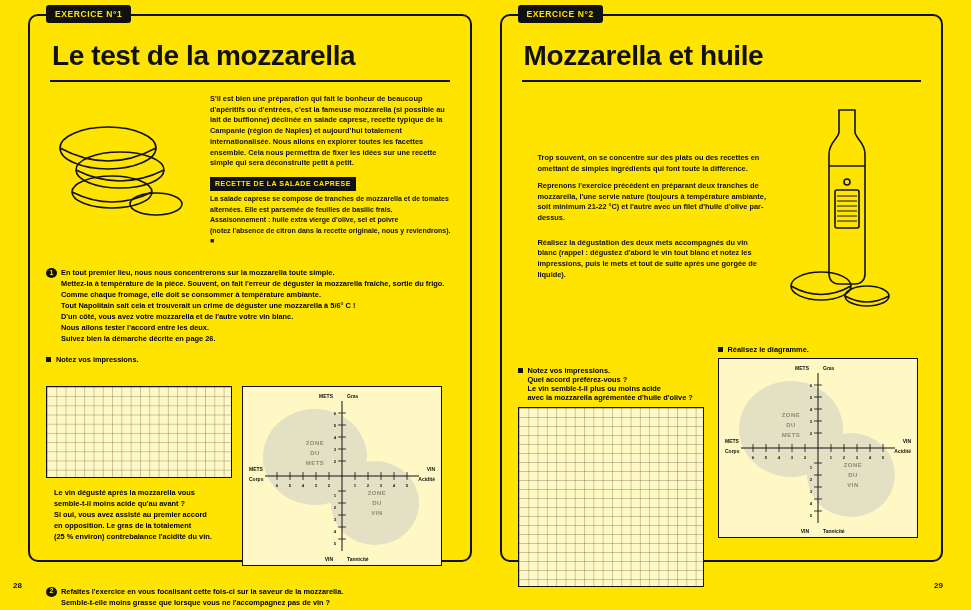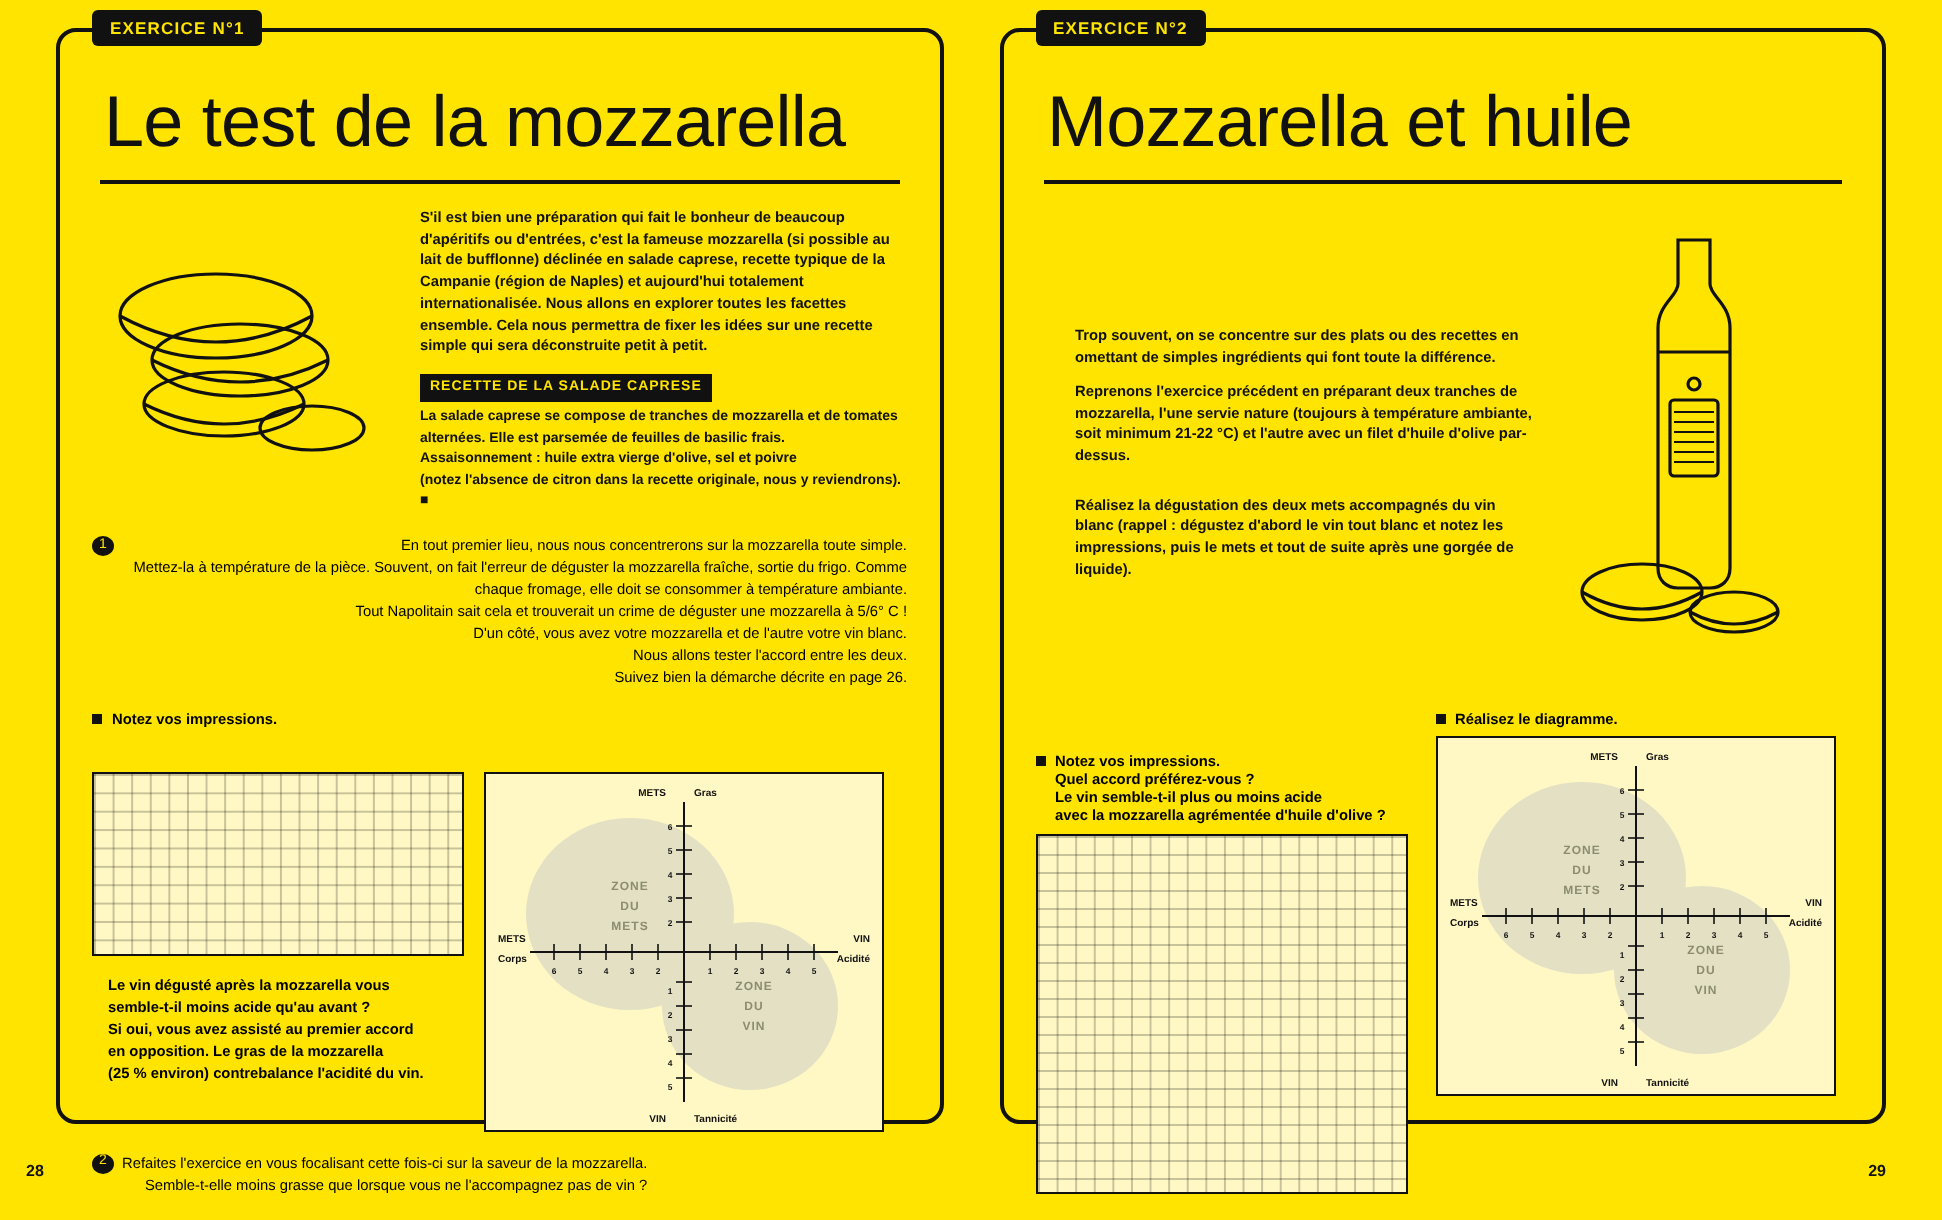--- a/index.html
+++ b/index.html
@@ -29,41 +29,41 @@
     position:absolute;
     top:-11px; left:16px;
     background:#111; color:#FFE400;
     font-size:8.5px; font-weight:bold; letter-spacing:0.6px;
     padding:4px 9px 4px 9px;
     border-radius:3px;
     text-align:center;
   }
 
   h1.title {
-    font-size:36px;
-    font-weight:normal;
+    font-size:28px;
+    font-weight:bold;
     margin:14px 0 0 6px;
     letter-spacing:-0.4px;
     color:#111;
   }
   .title-rule { border:none; border-top:2px solid #111; margin:8px 4px 0 4px; }
 
   .intro-row { display:flex; margin-top:12px; }
   .mozz-art { width:160px; flex:0 0 160px; padding-top:18px; }
   .intro-text { flex:1; font-size:7.4px; line-height:1.45; font-weight:bold; color:#111; padding-left:4px; }
   .intro-text p { margin:0 0 6px 0; }
 
   .recipe-head {
     background:#111; color:#FFE400;
     font-size:7px; font-weight:bold; letter-spacing:0.5px;
     padding:2px 5px; display:inline-block; margin-top:2px;
   }
   .recipe-body { font-size:7px; line-height:1.5; font-weight:bold; margin-top:3px; }
 
-  .step { display:flex; margin-top:10px; font-size:7.4px; font-weight:normal; line-height:1.5;text-align:right; }
+  .step { display:flex; margin-top:20px; font-size:7.4px; font-weight:bold; line-height:1.5; }
   .step-num {
     flex:0 0 11px;
     font-size:7px;
     color:#FFE400; background:#111;
     width:10px; height:10px; border-radius:50%;
     display:flex; align-items:center; justify-content:center;
     margin-right:4px; margin-top:1px;
   }
   .step p { margin:0; }
 
@@ -155,21 +155,21 @@
 
       <div style="display:flex; gap:10px; margin-top:22px;">
         <div style="width:186px;">
           <div class="grid-box" style="height:92px;">
             <div class="lines" style="background-size:9.3px 9.2px;"></div>
           </div>
           <div class="note-text" style="margin-top:9px; padding-left:8px;">
             <div>Le vin dégusté après la mozzarella vous</div>
             <div>semble-t-il moins acide qu'au avant ?</div>
             <div>Si oui, vous avez assisté au premier accord</div>
-            <div>en opposition. Le gras de la mozzarella</div>
+            <div>en opposition. Le gras de la totalement</div>
             <div>(25 % environ) contrebalance l'acidité du vin.</div>
           </div>
         </div>
 
         <div class="diagram-box" style="width:200px; height:180px;">
           <svg width="198" height="178" viewBox="0 0 198 178">
             <ellipse cx="72" cy="70" rx="52" ry="48" fill="#E3E0C4"></ellipse>
             <ellipse cx="132" cy="116" rx="44" ry="42" fill="#E3E0C4"></ellipse>
             <line x1="99" y1="14" x2="99" y2="164" stroke="#111" stroke-width="1"></line>
             <line x1="22" y1="89" x2="176" y2="89" stroke="#111" stroke-width="1"></line>

